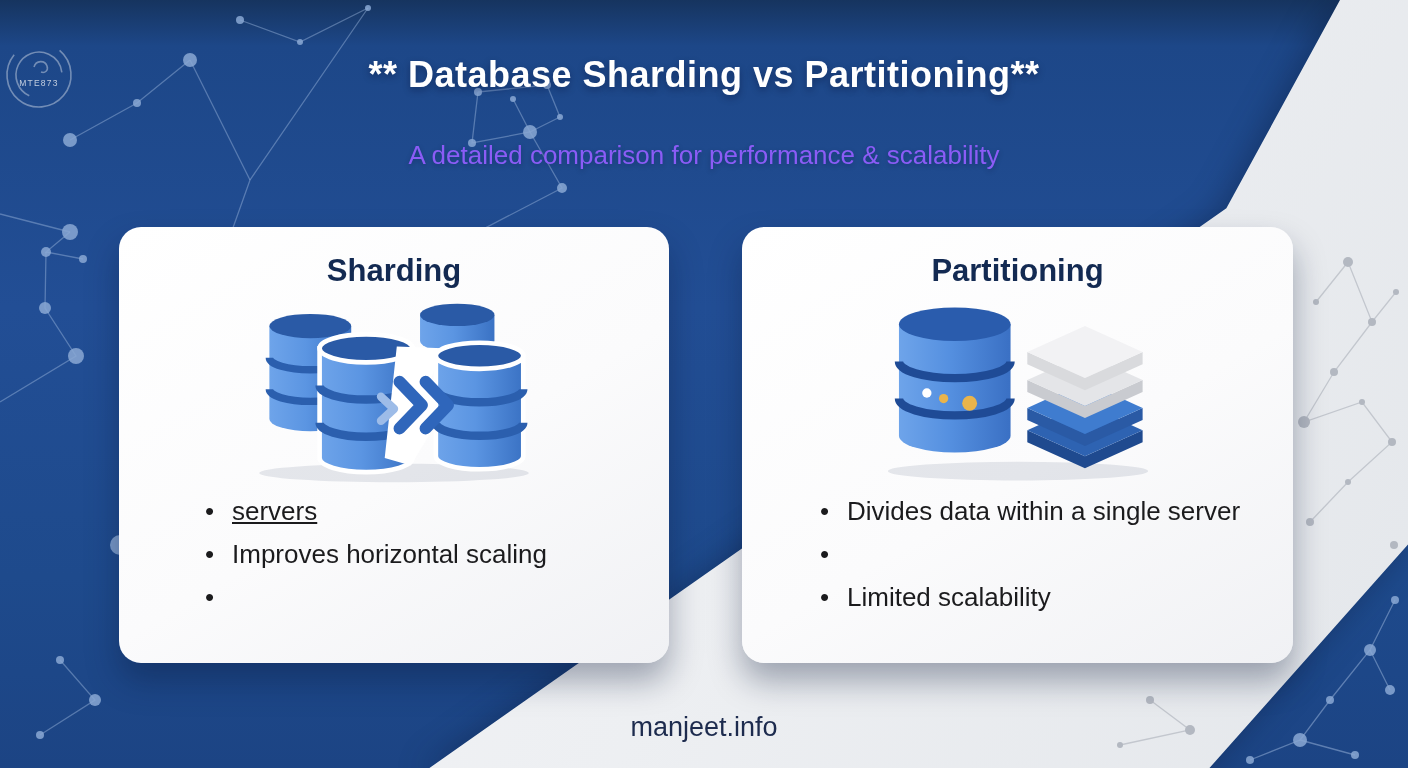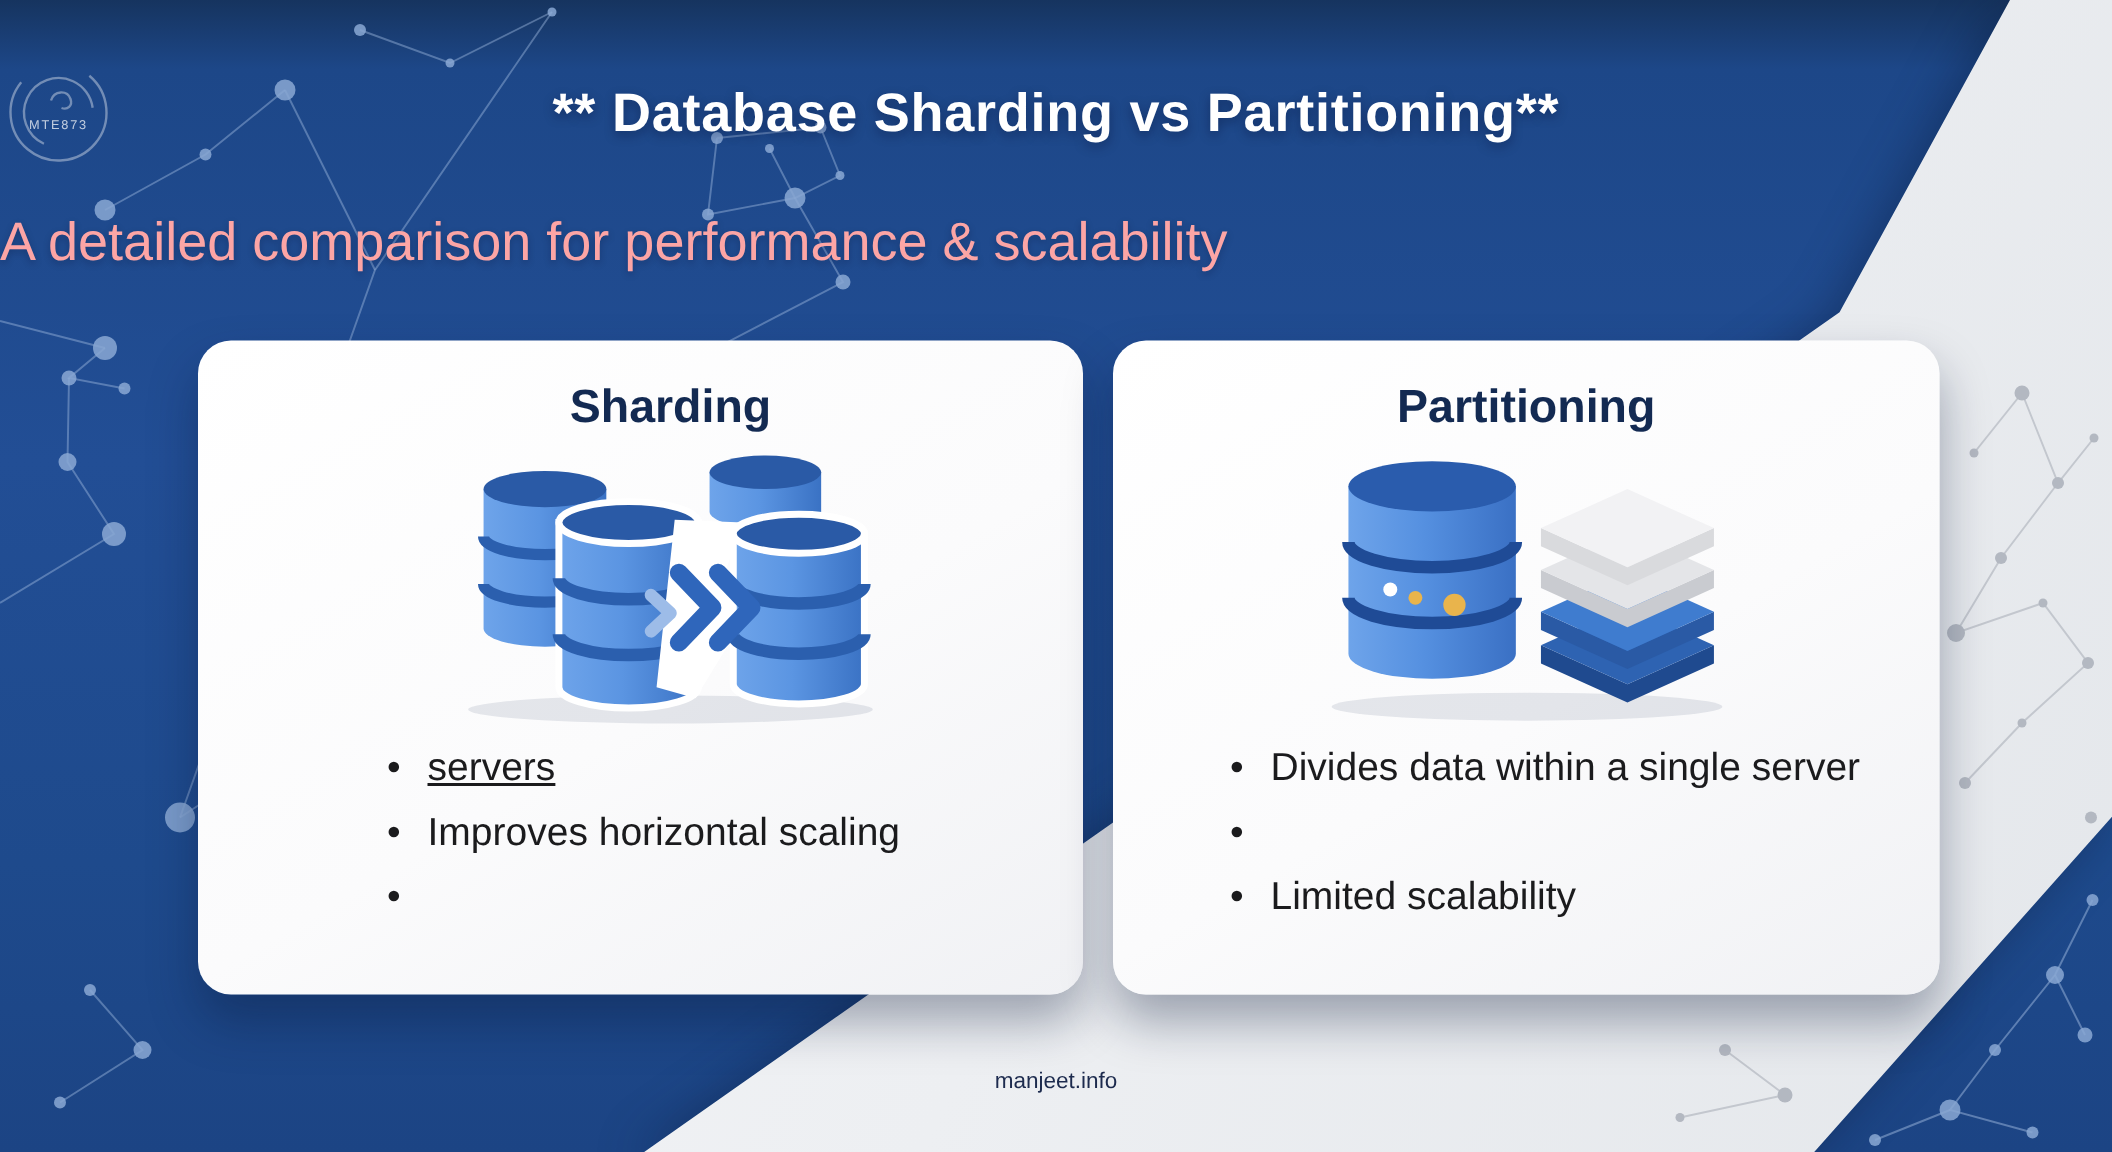--- a/index.html
+++ b/index.html
@@ -16,38 +16,38 @@
       background:linear-gradient(115deg,#f5f6f8 0%,#edeff2 55%,#e4e7eb 100%);
       clip-path:polygon(95.17% 0%,100% 0%,100% 70.9%,85.9% 100%,30.5% 100%,87.1% 27.1%);}
   .corner-clip{position:absolute;inset:0;clip-path:polygon(100% 71.5%,100% 100%,86.2% 100%);pointer-events:none;}
 
   .logo{position:absolute;left:4px;top:40px;width:70px;height:70px;}
   .logo text{font-family:"Liberation Sans",sans-serif;}
 
   .title{position:absolute;top:54px;left:0;right:0;text-align:center;color:#ffffff;
          font-size:36px;font-weight:bold;letter-spacing:.5px;
          text-shadow:0 3px 7px rgba(0,10,40,.35);}
-  .subtitle{position:absolute;top:140px;left:0;right:0;text-align:left;color:#fca5a5;
-         font-size:36px;font-weight:400;text-shadow:0 2px 5px rgba(0,10,40,.25);}
+  .subtitle{position:absolute;top:140px;left:0;right:0;text-align:center;color:#8b5cf6;
+         font-size:26px;font-weight:400;text-shadow:0 2px 5px rgba(0,10,40,.25);}
 
   .card{position:absolute;top:227px;width:550px;height:436px;border-radius:22px;
         background:linear-gradient(150deg,#ffffff 0%,#fbfbfc 55%,#f0f1f4 100%);
         box-shadow:0 18px 32px rgba(8,22,55,.35);}
-  .card-left{left:132px;padding-left:40px;}
+  .card-left{left:119px;}
   .card-right{left:742px;width:551px;border-radius:22px;}
   .card h2{margin:26px 0 0;text-align:center;font-size:31px;font-weight:bold;color:#132a52;}
   .illus{height:184px;margin-top:12px;display:flex;align-items:center;justify-content:center;}
   .bullets{margin:6px 0 0;padding:0 24px 0 86px;list-style:none;}
   .card-right .bullets{padding-left:78px;}
   .bullets li{display:flex;font-size:26px;color:#1b1b1d;line-height:40px;margin-bottom:3px;}
   .bdot{width:27px;flex:none;}
   .cont{display:block;margin-left:0;text-decoration:underline;}
 
   .footer{position:absolute;top:712px;left:0;right:0;text-align:center;
-          color:#1d2b4e;font-size:15px;font-weight:500;}
+          color:#1d2b4e;font-size:27px;font-weight:500;}
 </style>
 </head>
 <body>
 
 <div class="canvas">
 
   <div class="bg"></div>
 
   <svg class="layer" width="1408" height="768">
     <g stroke="#9db8dd" stroke-opacity="0.45" stroke-width="1.3" fill="none">

